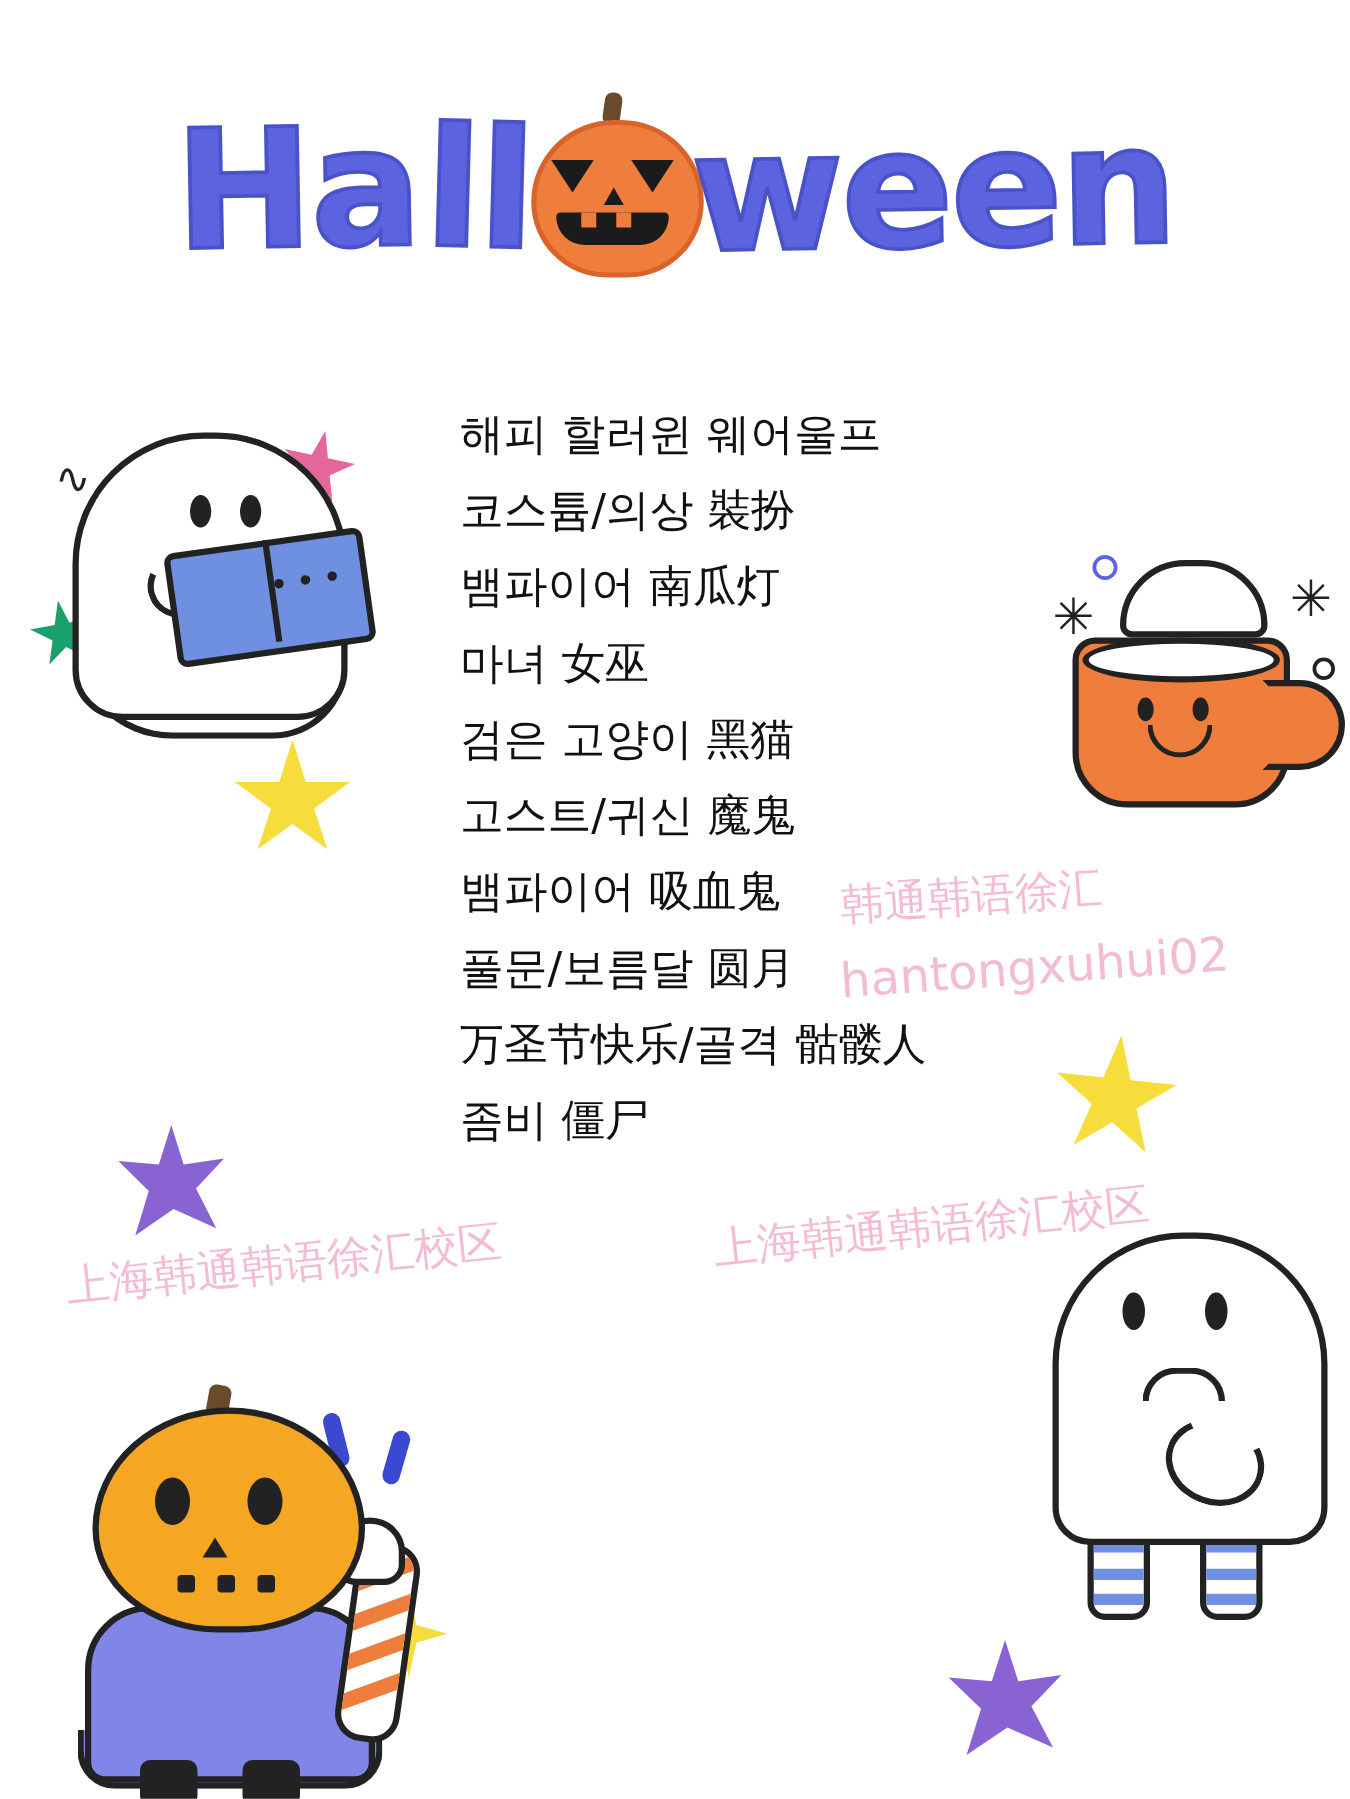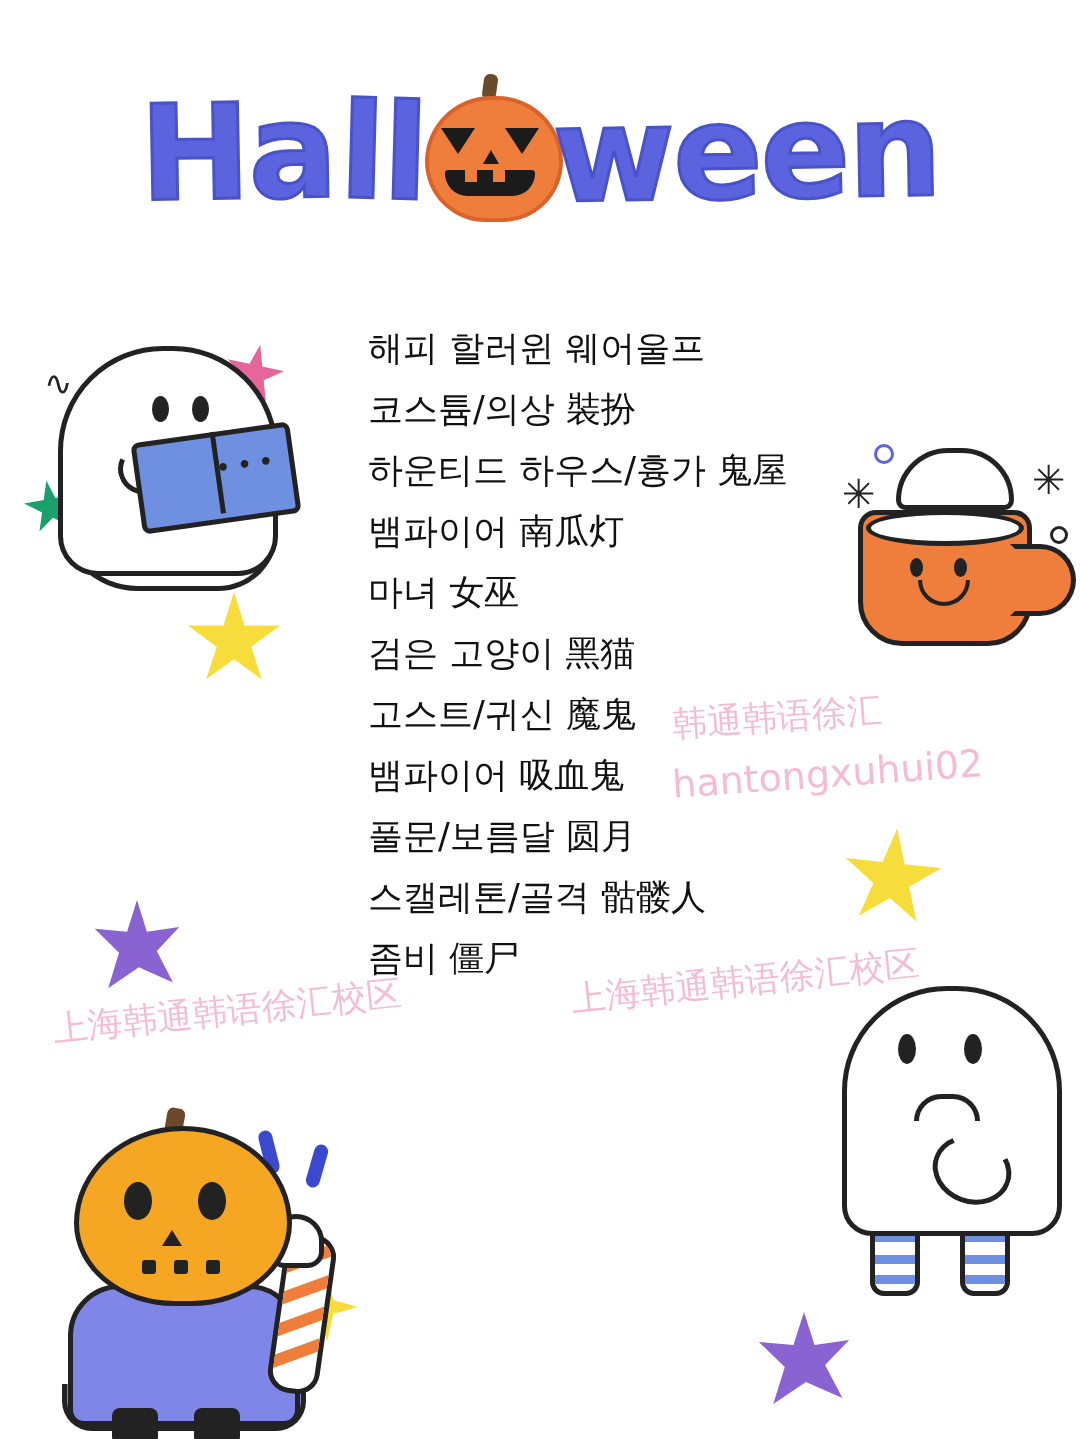--- a/index.html
+++ b/index.html
@@ -547,27 +547,26 @@
   <span class="tooth t1"></span>
   <span class="tooth t2"></span>
   <span class="tooth t3"></span>
   <span class="boot l"></span>
   <span class="boot r"></span>
 </div>
 
 <div id="word-list">
   <div class="word-line">해피 할러윈 웨어울프</div>
   <div class="word-line">코스튬/의상 裝扮</div>
-  <div class="word-line">하운티드 하우스/흉가 鬼屋</div>
   <div class="word-line">뱀파이어 南瓜灯</div>
   <div class="word-line">마녀 女巫</div>
   <div class="word-line">검은 고양이 黑猫</div>
   <div class="word-line">고스트/귀신 魔鬼</div>
   <div class="word-line">뱀파이어 吸血鬼</div>
   <div class="word-line">풀문/보름달 圆月</div>
-  <div class="word-line">스캘레톤/골격 骷髅人</div>
+  <div class="word-line">万圣节快乐/골격 骷髅人</div>
   <div class="word-line">좀비 僵尸</div>
 </div>
 
 <div class="wm" id="wm-brand">韩通韩语徐汇</div>
 <div class="wm" id="wm-handle">hantongxuhui02</div>
 <div class="wm" id="wm-diag-1">上海韩通韩语徐汇校区</div>
 <div class="wm" id="wm-diag-2">上海韩通韩语徐汇校区</div>
 
 </body></html>

